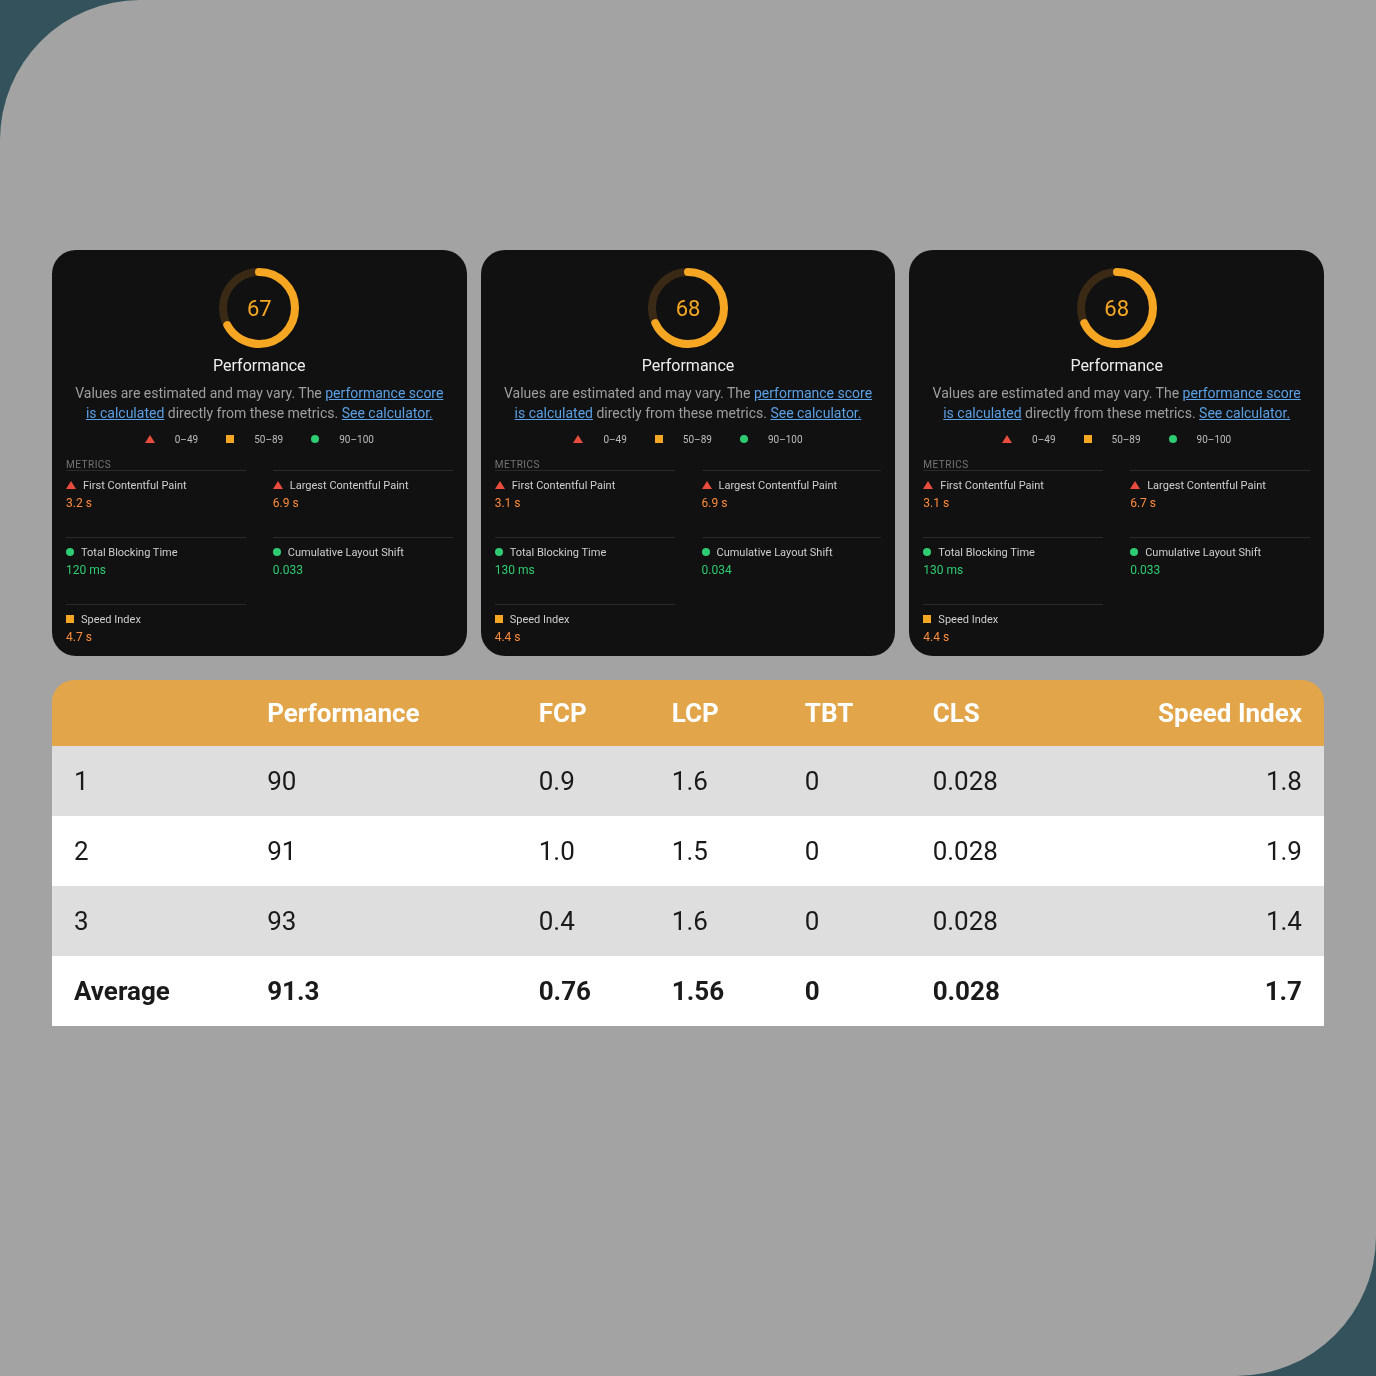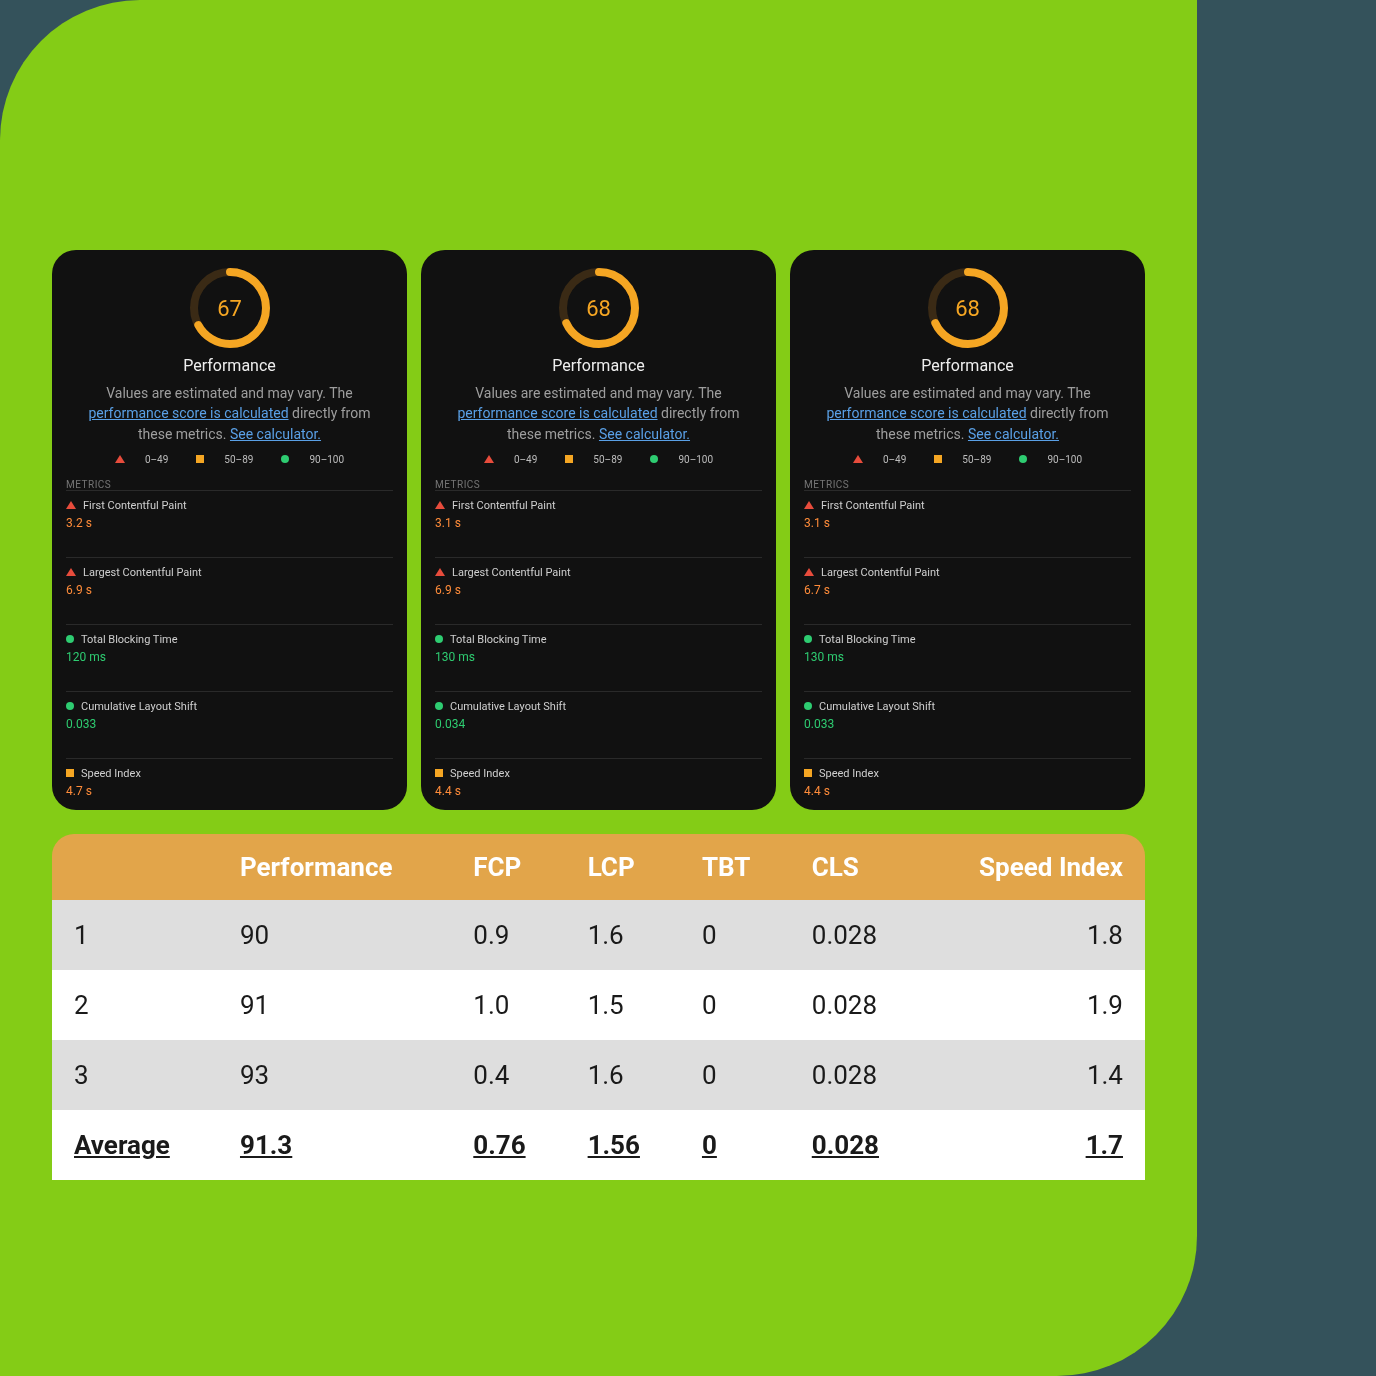--- a/index.html
+++ b/index.html
@@ -5,22 +5,22 @@
   * { box-sizing: border-box; margin: 0; padding: 0; }
   html, body { width: 1376px; height: 1376px; }
   body {
     background: #34525b;
     font-family: -apple-system, BlinkMacSystemFont, "Segoe UI", Roboto, Helvetica, Arial, sans-serif;
     color: #1a1a1a;
   }
   .page {
     position: absolute;
     top: 0; left: 0;
-    width: 1197px; height: 1376px;
-    background: #84cc16;
+    width: 1376px; height: 1376px;
+    background: #a3a3a3;
     border-top-left-radius: 140px;
     border-bottom-right-radius: 140px;
     padding: 250px 52px 0 52px;
   }
   .cards-row {
     display: flex;
     gap: 14px;
     justify-content: space-between;
     margin-bottom: 24px;
   }
@@ -75,21 +75,21 @@
   }
   .leg { display: flex; align-items: center; gap: 20px; }
   .tri-red { width:0; height:0; border-left:5px solid transparent; border-right:5px solid transparent; border-bottom:8px solid #e74c3c; }
   .sq-orange { width:8px; height:8px; background:#f5a623; }
   .dot-green { width:8px; height:8px; border-radius:50%; background:#2ecc71; }
   .metrics-label {
     color: #757575; font-size: 10px; letter-spacing: 0.5px;
   }
   .metrics-grid {
     display: grid;
-    grid-template-columns: 1fr;
+    grid-template-columns: 1fr 1fr;
     column-gap: 12px;
     row-gap: 10px;
     gap: 27px;
   }
   .metric {
     border-top: 1px solid #2a2a2a;
     padding-top: 8px;
   }
   .metric .m-head {
     display: flex; align-items: center; gap: 7px;
@@ -116,21 +116,21 @@
   }
   thead th:first-child { border-top-left-radius: 22px; }
   thead th:last-child  { border-top-right-radius: 22px; text-align: right; }
   tbody td {
     padding: 20px 22px;
     color: #1a1a1a;
   }
   tbody tr.odd  td { background: #dedede; }
   tbody tr.even td { background: #ffffff; }
   tbody tr td:last-child { text-align: right; margin-top: 44px; }
-  tbody tr.avg td { font-weight: 700; background: #ffffff; text-decoration: underline; }
+  tbody tr.avg td { font-weight: 700; background: #ffffff; }
 </style>
 </head>
 <body>
 
 <div class="page">
 
   <div class="cards-row" id="cards-row">
       <div class="lh-card">
     <div class="gauge-wrap">
       <div class="gauge">

